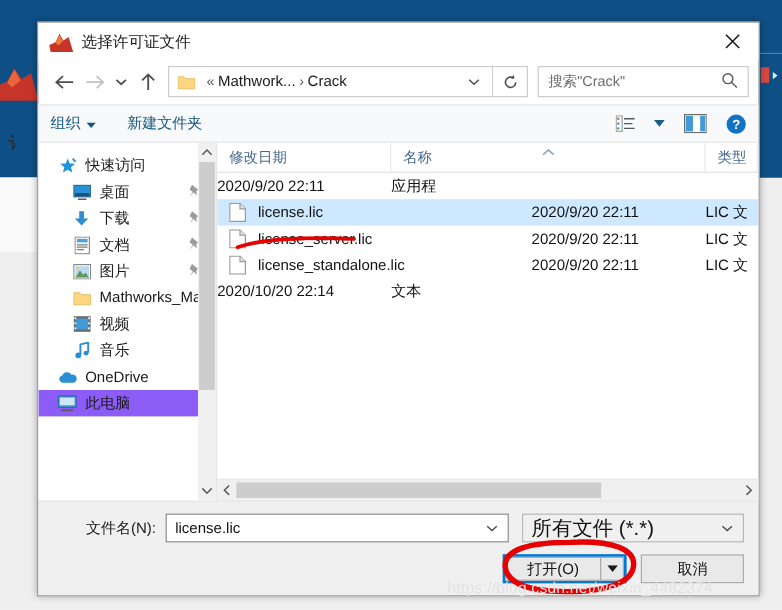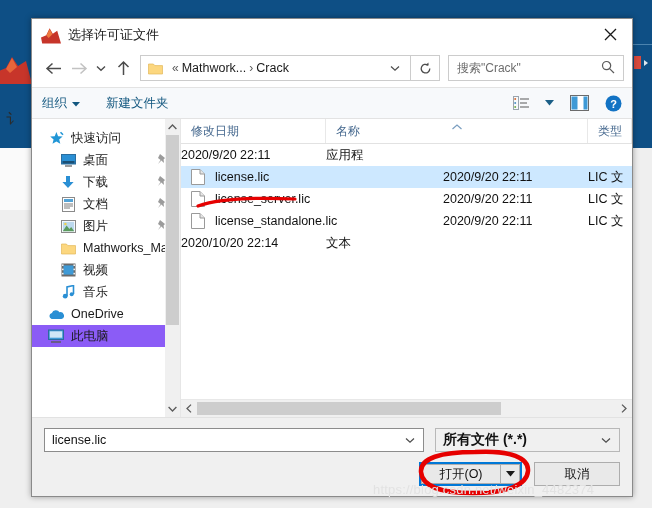--- a/index.html
+++ b/index.html
@@ -98,21 +98,21 @@
 
   
   .footer{flex:none;background:#f0f0f0;border-top:1px solid #e2e2e2;padding:10px 12px 10px 12px;}
   .frow{display:flex;align-items:center;}
   .frow+.frow{margin-top:10px;}
   .fn-label{font-size:12.5px;color:#1a1a1a;width:86px;text-align:right;padding-right:8px;white-space:nowrap;}
   .fn-input{flex:1;height:22px;border:1px solid #8c8c8c;background:#fff;display:flex;align-items:center;min-width:0;}
   .fn-value{font-size:12.5px;color:#111;margin-left:7px;white-space:nowrap;overflow:hidden;}
   .fn-chev{margin-left:auto;margin-right:8px;flex:none;}
   .filter-sel{width:183px;height:22px;border:1px solid #b8b8b8;background:#f0f0f0;display:flex;align-items:center;margin-left:11px;flex:none;}
-  .filter-text{font-size:14px;color:#111;margin-left:7px;white-space:nowrap;font-weight:bold;}
+  .filter-text{font-size:17px;color:#111;margin-left:7px;white-space:nowrap;}
   .filter-chev{margin-left:auto;margin-right:8px;flex:none;}
   .btn-area{margin-left:auto;display:flex;align-items:center;}
   .open-split{display:flex;align-items:center;border:2px solid #0078d7;background:#0078d7;}
   .open-btn{width:80px;height:20px;background:#e9e9e9;border:1px solid #adadad;
     display:flex;align-items:center;justify-content:center;font-size:12.5px;color:#111;box-sizing:border-box;}
   .open-drop{width:19px;height:20px;background:#e9e9e9;border:1px solid #adadad;border-left:none;
     display:flex;align-items:center;justify-content:center;box-sizing:border-box;}
   .cancel-btn{width:86px;height:24px;background:#e9e9e9;border:1px solid #adadad;
     display:flex;align-items:center;justify-content:center;font-size:12.5px;color:#111;
     margin-left:12px;box-sizing:border-box;}
@@ -495,20 +495,21 @@
           <svg width="6" height="9" viewBox="0 0 6 9">
               <path d="M1 0.6 L5 4.5 L1 8.4" stroke="#5a5a5a" stroke-width="1.3" fill="none"></path>
             </svg>
         </span>
       </div>
     </div>
   </div>
 
   <div class="footer">
     <div class="frow">
+      <span class="fn-label">文件名(N):</span>
       <span class="fn-input">
         <span class="fn-value">license.lic</span>
         <span class="fn-chev">
           <svg width="10" height="7" viewBox="0 0 10 7">
               <path d="M1 1.5 L5 5.2 L9 1.5" stroke="#4c4c4c" stroke-width="1.2" fill="none"></path>
             </svg>
         </span>
       </span>
       <span class="filter-sel">
         <span class="filter-text">所有文件 (*.*)</span>

